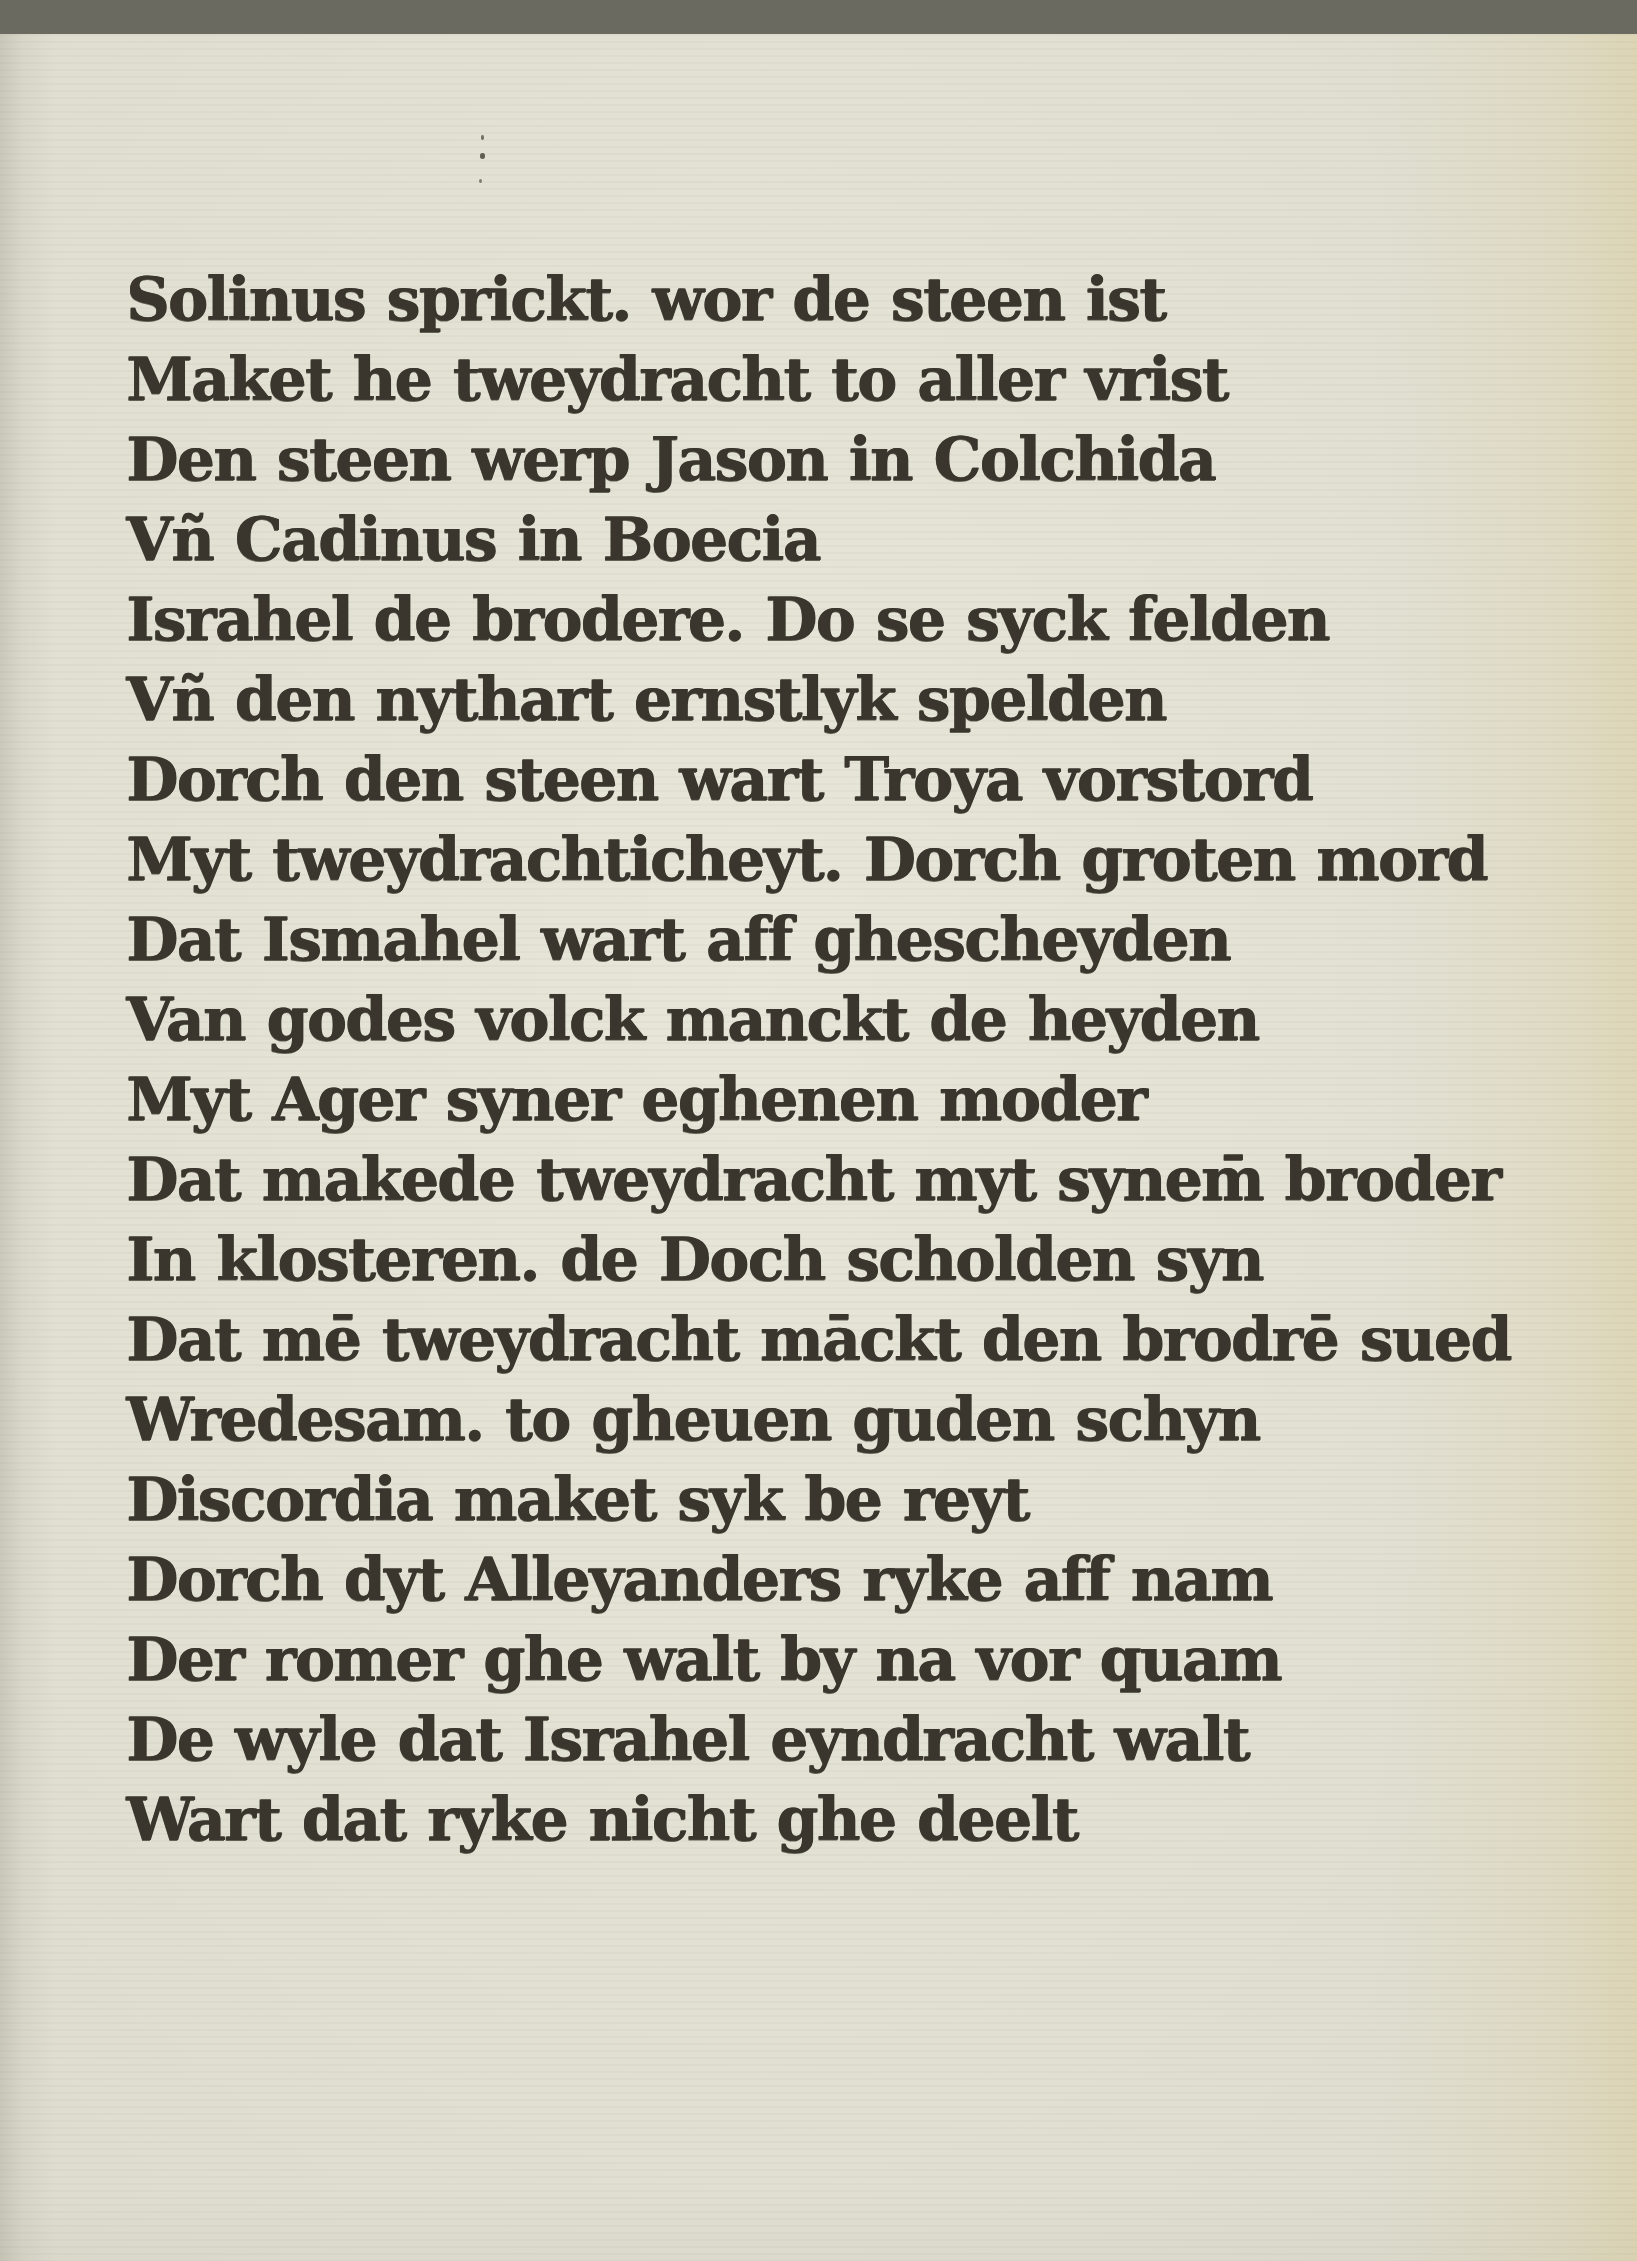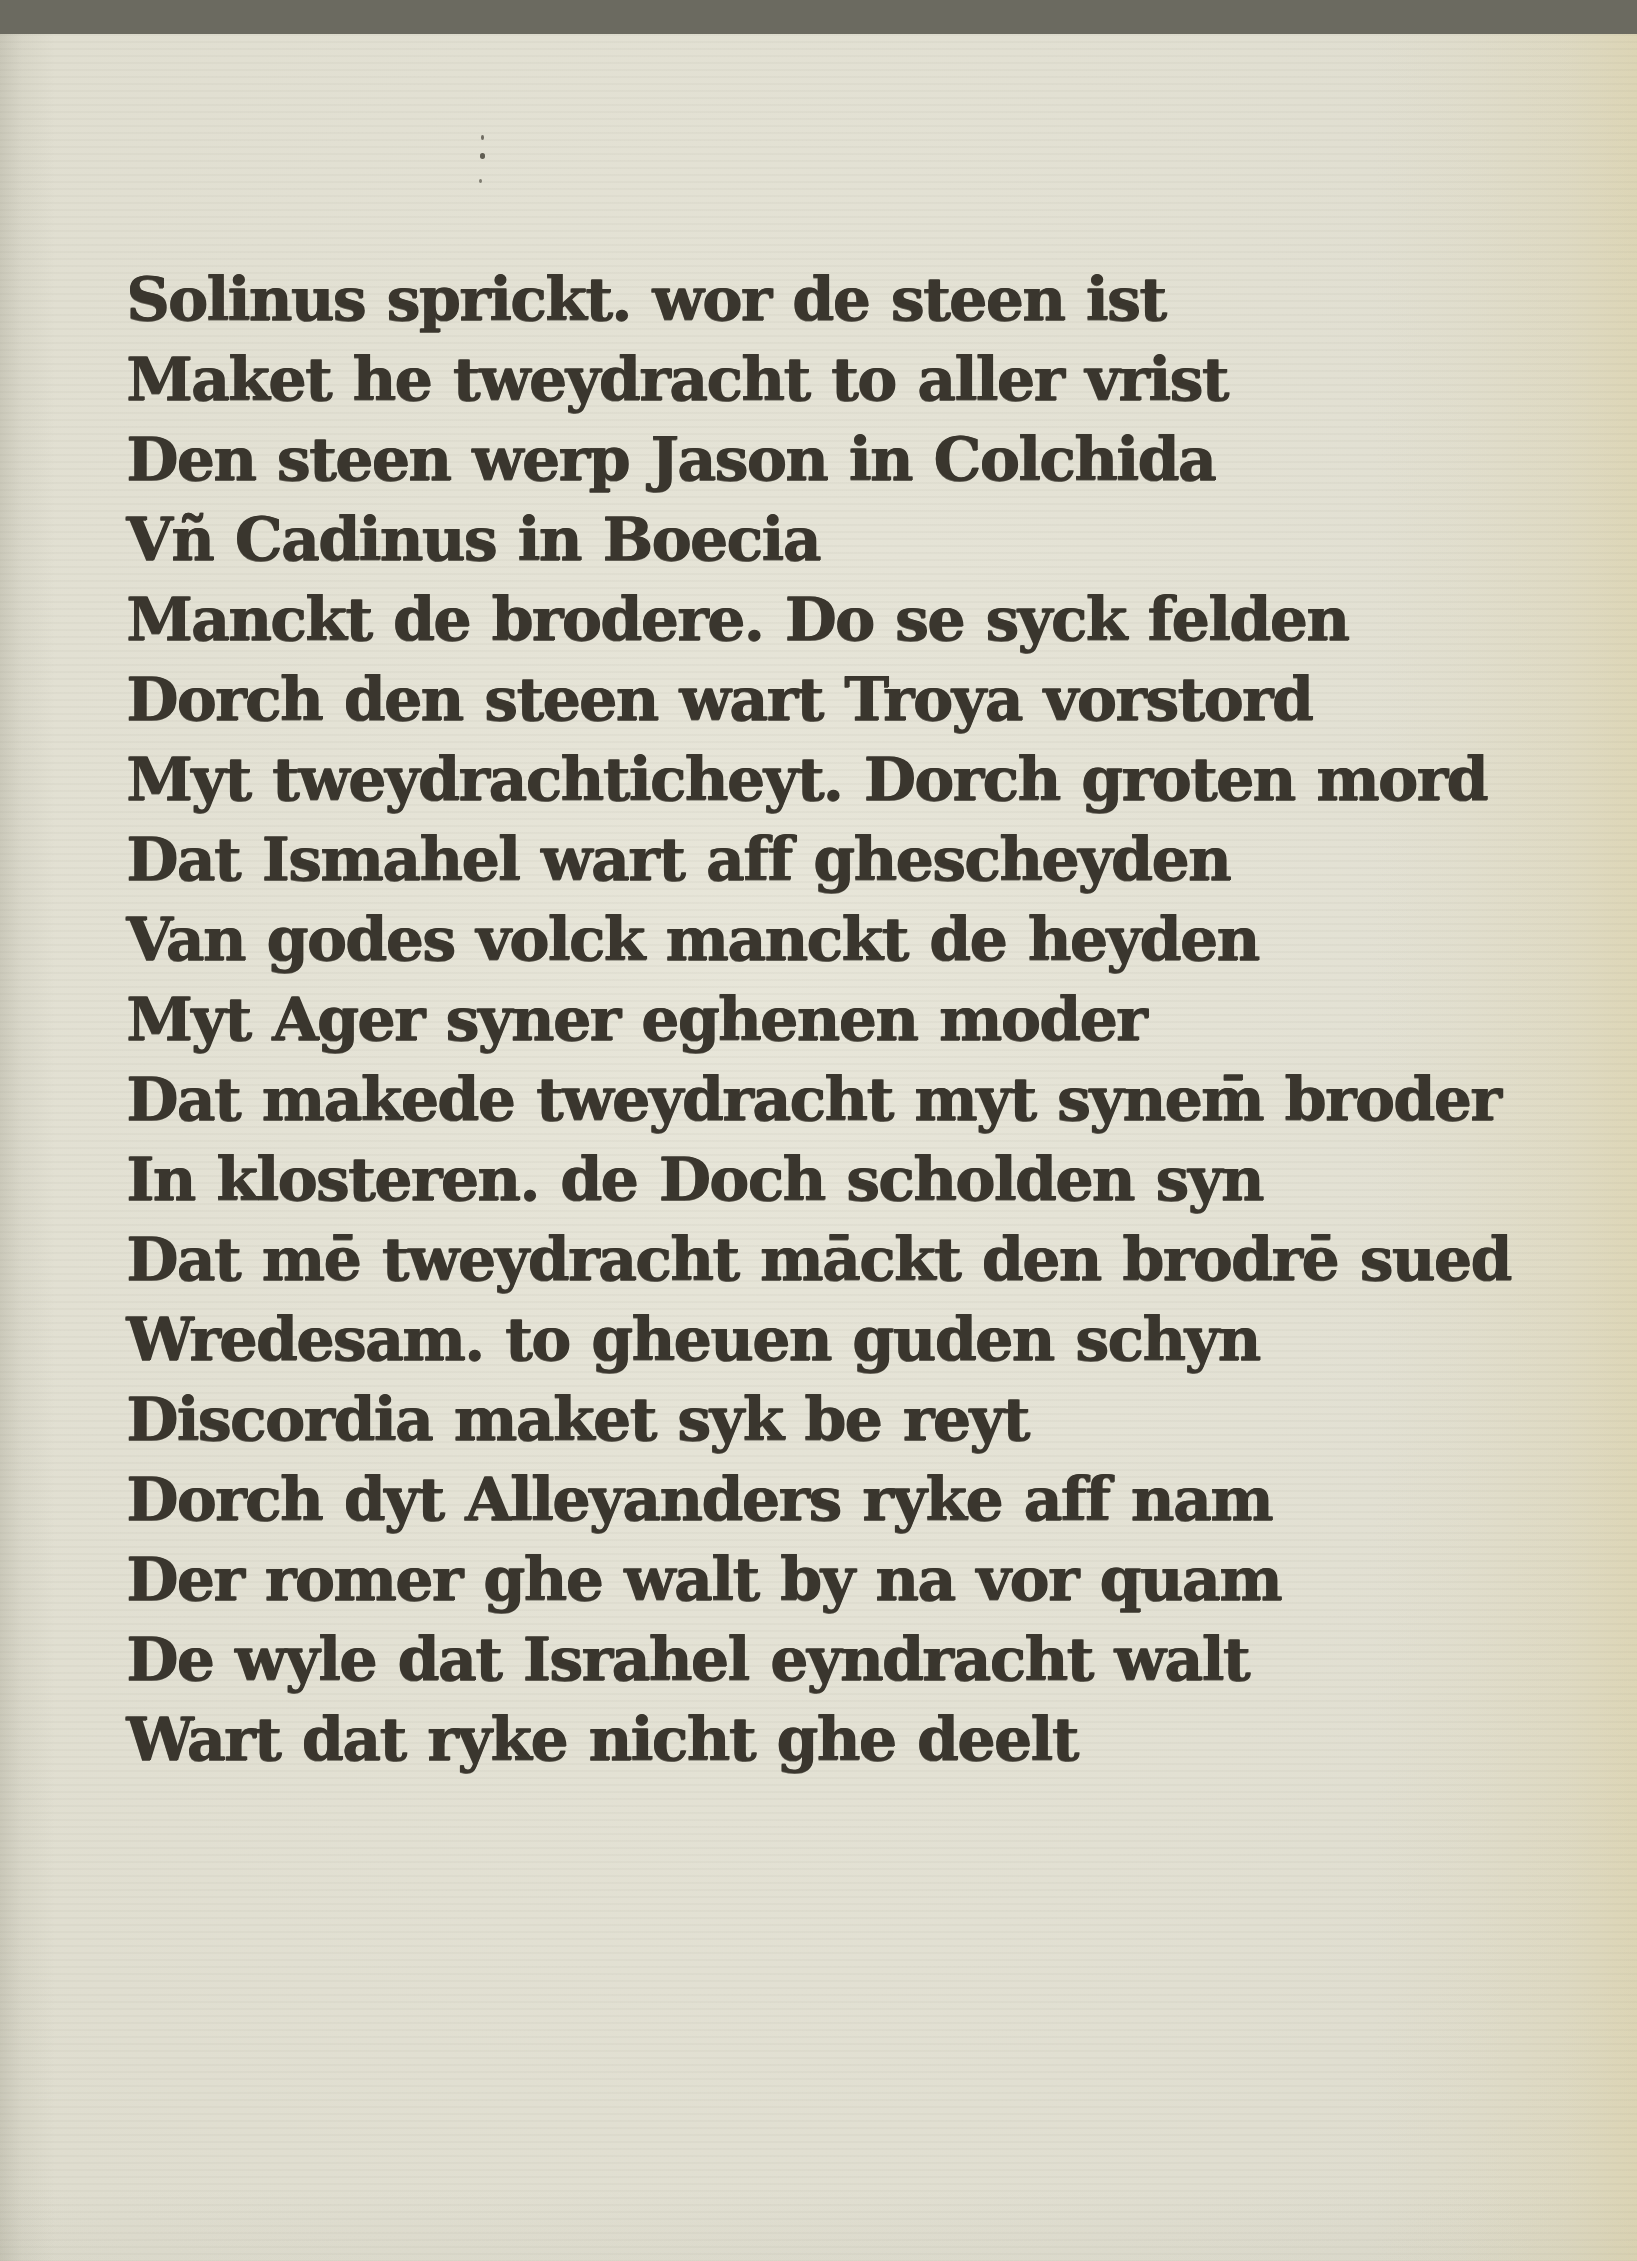--- a/index.html
+++ b/index.html
@@ -72,21 +72,22 @@
 <div class="page">
   <span class="speck speck-1"></span>
   <span class="speck speck-2"></span>
   <span class="speck speck-3"></span>
 
   <div class="text-block">
       <div class="text-line">Solinus sprickt. wor de steen ist</div>
       <div class="text-line">Maket he tweydracht to aller vrist</div>
       <div class="text-line">Den steen werp Jason in Colchida</div>
       <div class="text-line">Vñ Cadinus in Boecia</div>
-      <div class="text-line">Manckt de brodere. Do se syck felden</div>
+      <div class="text-line">Israhel de brodere. Do se syck felden</div>
+      <div class="text-line">Vñ den nythart ernstlyk spelden</div>
       <div class="text-line">Dorch den steen wart Troya vorstord</div>
       <div class="text-line">Myt tweydrachticheyt. Dorch groten mord</div>
       <div class="text-line">Dat Ismahel wart aff ghescheyden</div>
       <div class="text-line">Van godes volck manckt de heyden</div>
       <div class="text-line">Myt Ager syner eghenen moder</div>
       <div class="text-line">Dat makede tweydracht myt synem̄ broder</div>
       <div class="text-line">In klosteren. de Doch scholden syn</div>
       <div class="text-line">Dat mē tweydracht māckt den brodrē sued</div>
       <div class="text-line">Wredesam. to gheuen guden schyn</div>
       <div class="text-line">Discordia maket syk be reyt</div>

